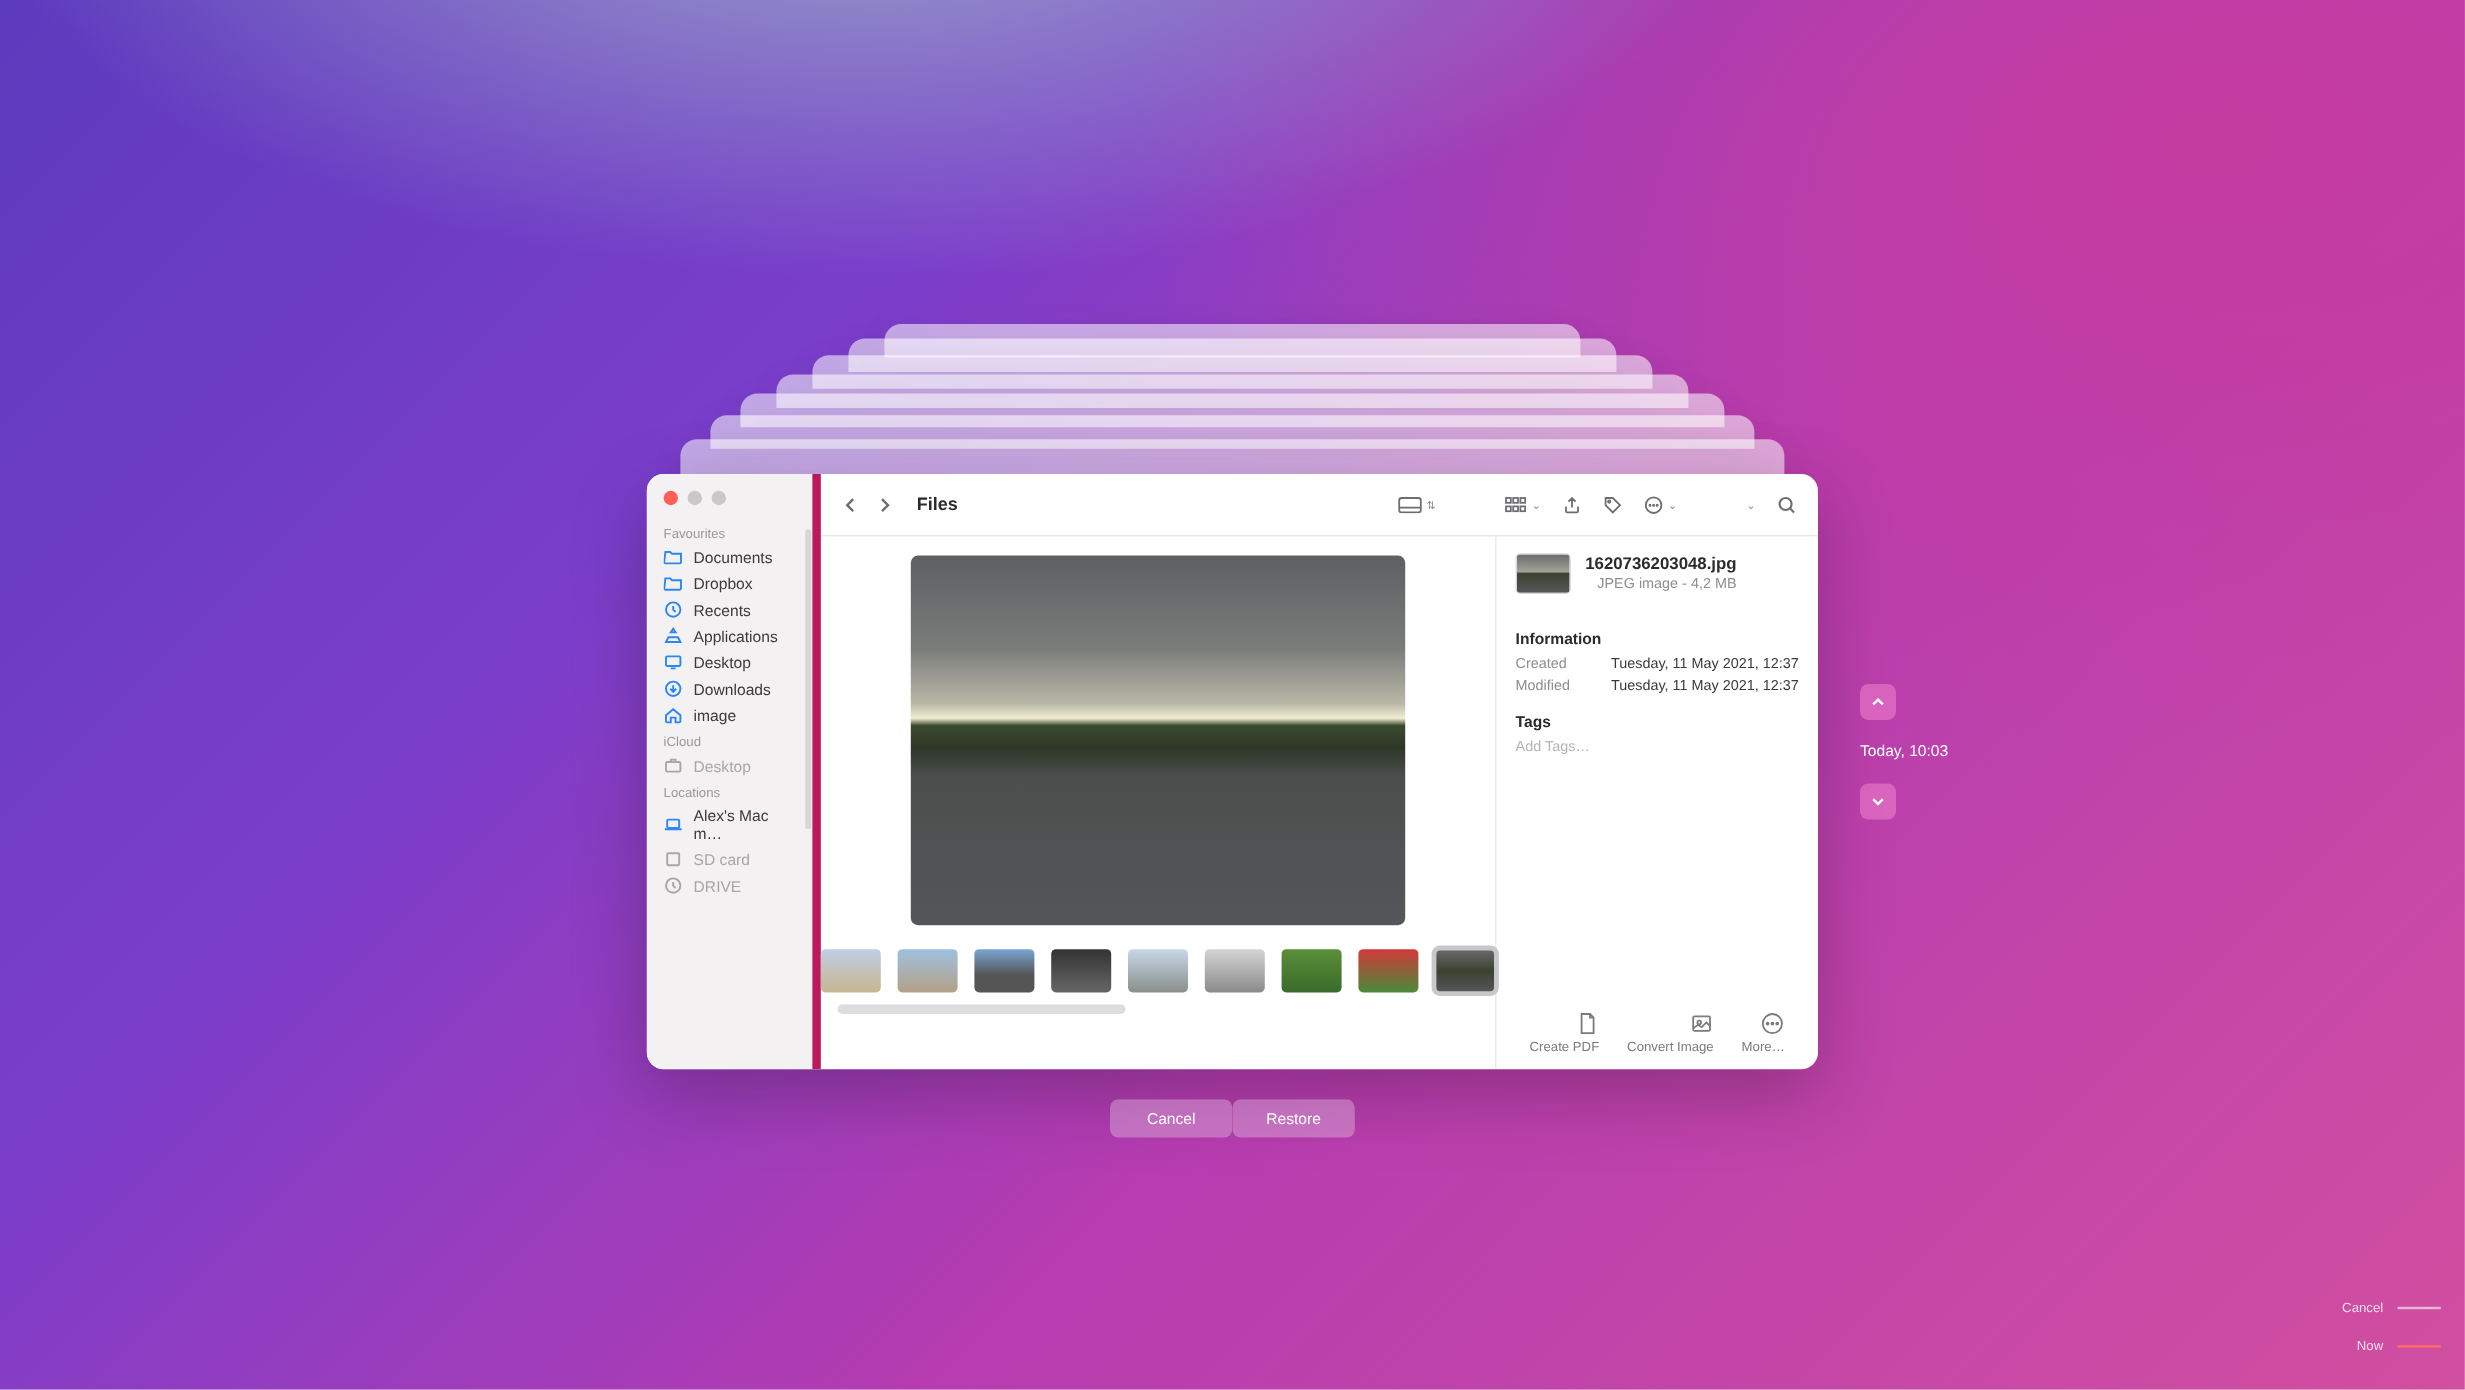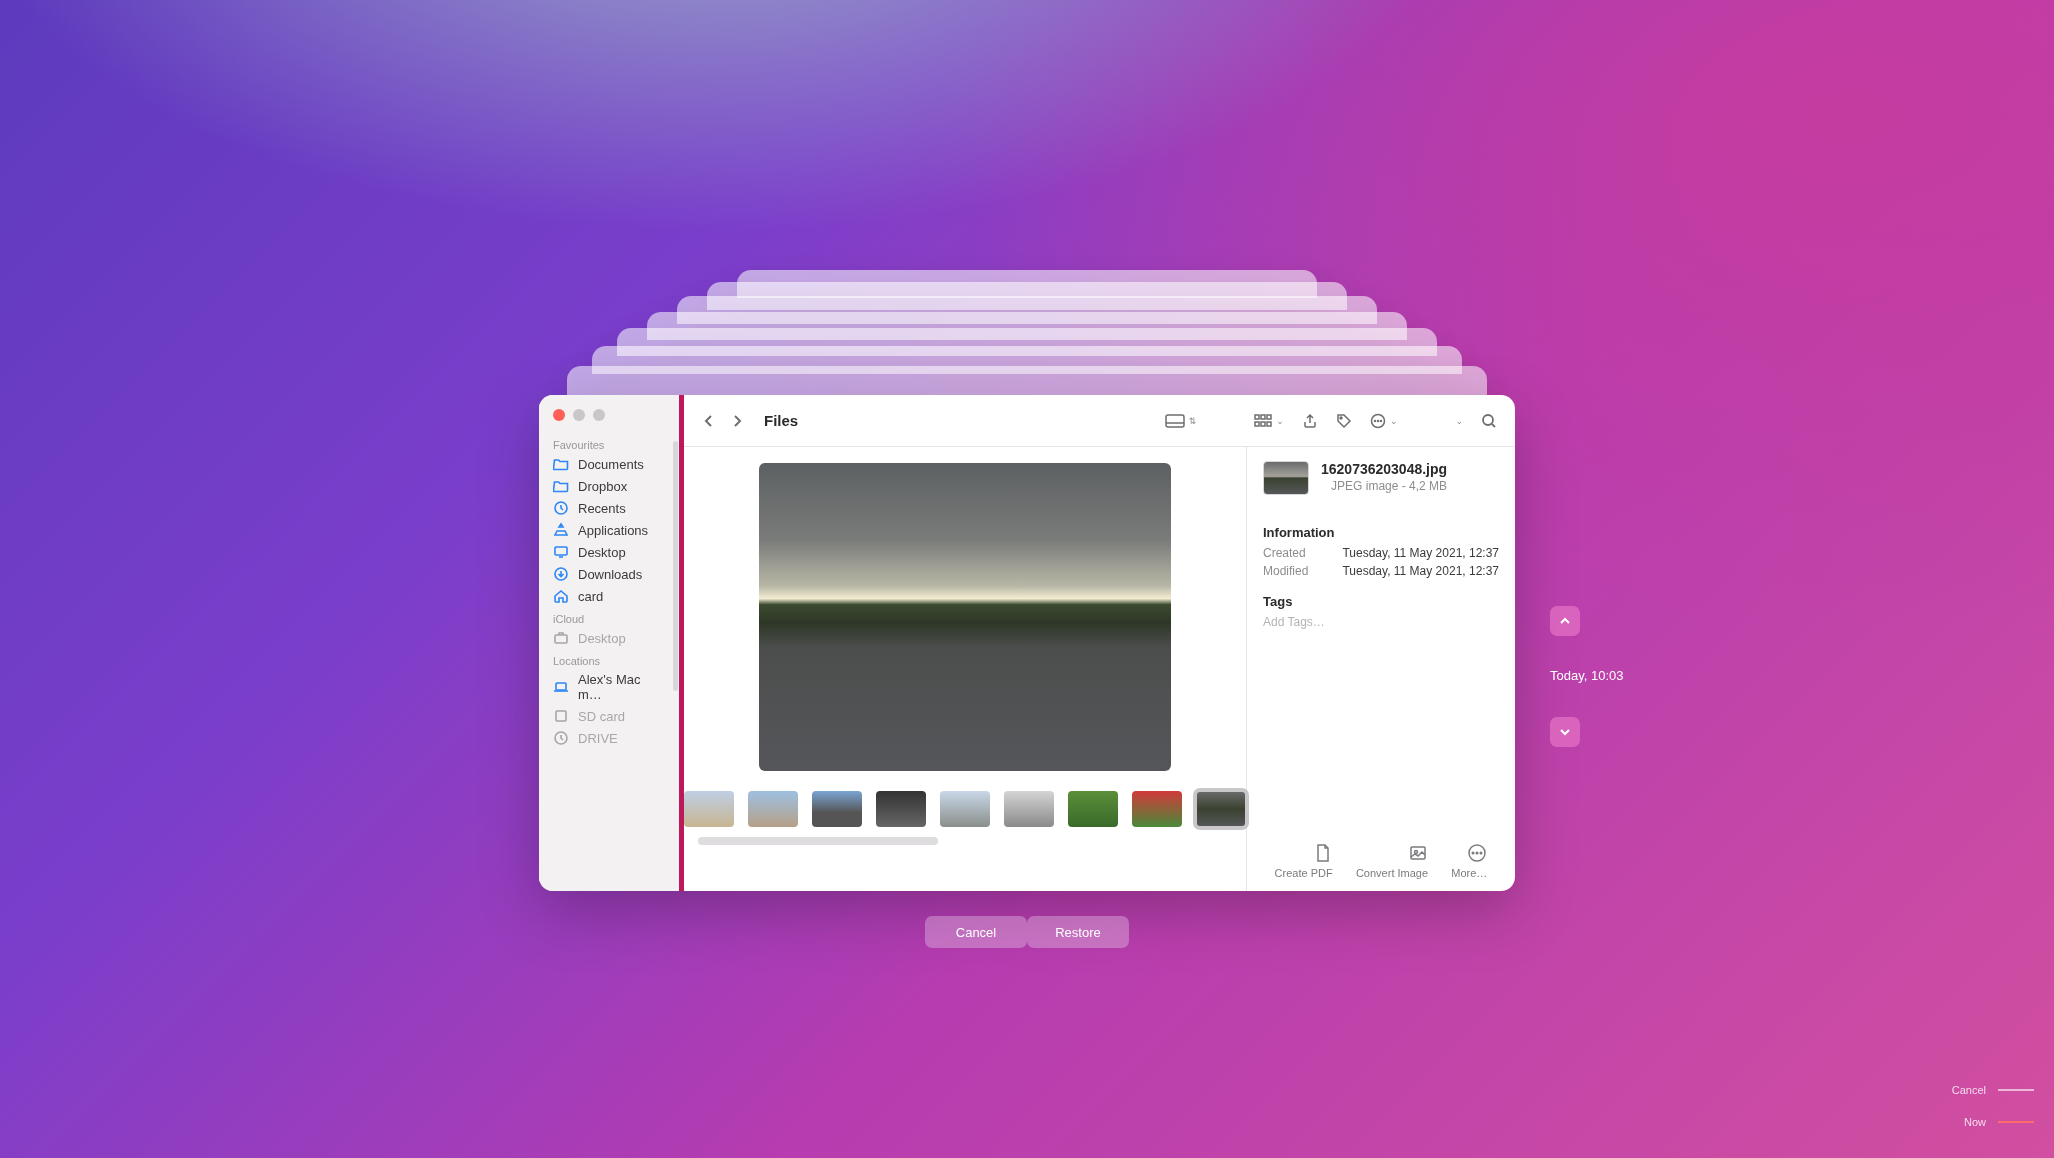--- a/index.html
+++ b/index.html
@@ -32,21 +32,21 @@
   border-radius: 14px;
   box-shadow: 0 20px 60px rgba(0,0,0,0.25);
   display: flex;
   overflow: hidden;
 }
 
 
 .sidebar {
   width: 174px;
   background: #f3f1f2;
-  border-right: 5px solid #be185d;
+  border-right: 7px solid #be185d;
   padding: 14px 0 0 0;
   position: relative;
 }
 .traffic { display: flex; gap: 8px; padding: 0 14px 12px 14px; }
 .dot { width: 12px; height: 12px; border-radius: 50%; }
 .dot.red { background: #ff5f57; }
 .dot.gray { background: #c9c7c8; }
 .section-label { font-size: 11px; color: #9a989a; padding: 6px 14px 2px; font-weight: 500; }
 .side-items { list-style: none; }
 .side-items li {
@@ -107,21 +107,21 @@
   position:absolute; left:50%; transform:translateX(-50%);
   top:916px; display:flex; 
 }
 .btn {
   width:102px; height:32px; border-radius:7px; border:none;
   background: rgba(255,255,255,0.28); color:#fff; font-size:13px;
   backdrop-filter: blur(6px);
 }
 
 
-.timeline-ctrl { position:absolute; left:1550px; top:606px; display:flex; flex-direction:column; gap:28px; }
+.timeline-ctrl { position:absolute; left:1550px; top:570px; display:flex; flex-direction:column; gap:14px; }
 .sq-btn { width:30px; height:30px; border-radius:7px; background:rgba(233,120,200,0.65); display:flex; align-items:center; justify-content:center; }
 .sq-btn svg { stroke:#fff; }
 .tl-label { color:#fff; font-size:13px; margin:4px 0 6px; white-space:nowrap; }
 
 .timeline-bar { position:absolute; right:20px; bottom:30px; display:flex; flex-direction:column; gap:20px; align-items:flex-end; }
 .tl-row { display:flex; align-items:center; gap:12px; }
 .tl-text { color:rgba(255,255,255,0.8); font-size:11px; }
 .tl-line { width:36px; height:2px; background:rgba(255,255,255,0.6); }
 .tl-line.hot { background:#ff6b6b; }
 </style>
@@ -199,21 +199,21 @@
               </svg>
             </span>
             <span>Downloads</span>
           </li>
         <li>
             <span class="ic">
               <svg width="16" height="16" fill="none" stroke-width="1.6">
                 <path d="M2 8l6-5 6 5v5a1 1 0 0 1-1 1h-3v-4h-4v4h-3a1 1 0 0 1-1-1z"></path>
               </svg>
             </span>
-            <span>card</span>
+            <span>image</span>
           </li>
       </ul>
 
       <div class="section-label">iCloud</div>
       <ul class="side-items">
         <li class="dim">
             <span class="ic">
               <svg width="16" height="16" fill="none" stroke-width="1.6">
                 <rect x="2" y="5" width="12" height="8" rx="1"></rect>
                 <path d="M6 5V3h4v2"></path>

